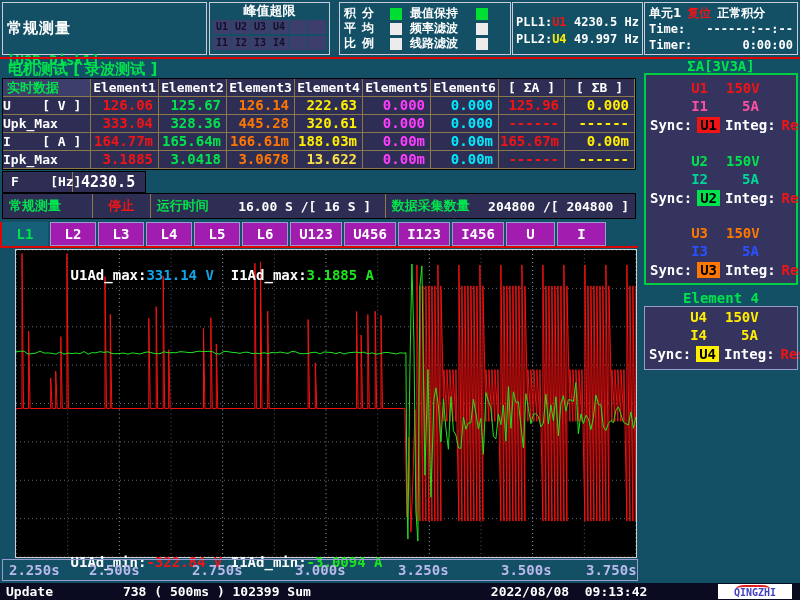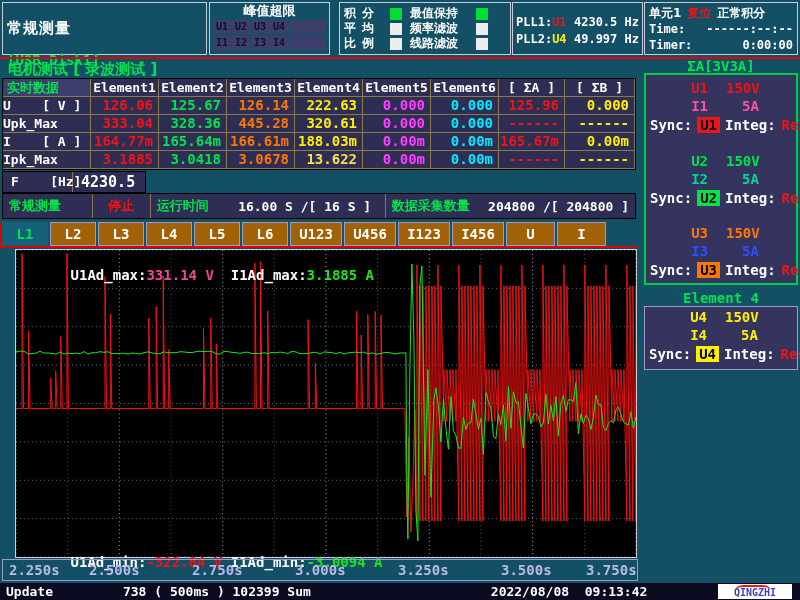--- a/index.html
+++ b/index.html
@@ -47,21 +47,21 @@
             display:flex;align-items:center;font-weight:bold;}
   #freq-box .fl{font-size:13px;padding:0 8px;width:70px;border-right:1px solid #8a7a4a;height:100%;line-height:20px;box-sizing:border-box;}
   #freq-box .fv{font-size:15px;margin-left:8px;}
   #acq-bar{left:2px;top:193px;width:634px;height:26px;border:1px solid #000;background:#2e2e54;
            display:flex;align-items:center;font-size:13px;font-weight:bold;box-sizing:border-box;}
   .acq-div{width:1px;height:100%;background:#8a7a4a;}
   .acq-seg{padding:0 6px;}
   .g{color:#00e34c;} .r{color:#f01414;}
   
   #tabs{left:2px;top:222px;height:24px;display:flex;gap:2px;}
-  .tab{background:#a16207;border:1px solid #9a9ace;color:#fff;font-size:14px;font-weight:bold;
+  .tab{background:#a21caf;border:1px solid #9a9ace;color:#fff;font-size:14px;font-weight:bold;
        text-align:center;line-height:22px;width:46px;box-sizing:border-box;}
   .tab.w2{width:52px;} .tab.w3{width:49px;}
   .tab.active{background:#17607a;border-color:#17607a;color:#00e34c;}
   
   #plot{left:15px;top:249px;width:622px;height:309px;background:#000;border:1px solid #cfcfcf;box-sizing:border-box;}
   #plot svg{display:block;}
   .anno{position:absolute;font-size:14px;font-weight:bold;white-space:pre;}
   .anno span{font-size:14px;}
   #axis-strip{left:2px;top:559px;width:636px;height:22px;border:1px solid #9a9ace;box-sizing:border-box;}
   .xtick{position:absolute;top:2px;font-size:14px;font-weight:bold;color:#b9b9ea;}
@@ -279,21 +279,21 @@
         <line x1="0" y1="115.5" x2="620" y2="115.5" stroke="#a8c0dc" stroke-width="1" stroke-dasharray="1 3" opacity="0.55"></line>
         <line x1="0" y1="154" x2="620" y2="154" stroke="#a8c0dc" stroke-width="1" stroke-dasharray="1 3" opacity="0.55"></line>
         <line x1="0" y1="192.5" x2="620" y2="192.5" stroke="#a8c0dc" stroke-width="1" stroke-dasharray="1 3" opacity="0.55"></line>
         <line x1="0" y1="231" x2="620" y2="231" stroke="#a8c0dc" stroke-width="1" stroke-dasharray="1 3" opacity="0.55"></line>
         <line x1="0" y1="269.5" x2="620" y2="269.5" stroke="#a8c0dc" stroke-width="1" stroke-dasharray="1 3" opacity="0.55"></line>
         <line x1="0" y1="308" x2="620" y2="308" stroke="#a8c0dc" stroke-width="1" stroke-dasharray="1 3" opacity="0.55"></line>
         <path d="M0 159 L6.0 159 L6.0 3.6 L7.5 159 L12.6 159 L12.6 81.5 L14.1 159 L34.7 159 L34.7 128.3 L36.2 159 L39.7 159 L39.7 121.5 L41.2 159 L44.8 159 L44.8 86.9 L46.3 159 L50.9 159 L50.9 3.6 L52.4 159 L89.0 159 L89.0 26.7 L90.5 159 L94.3 159 L94.3 64.4 L95.8 159 L132.8 159 L132.8 68.4 L134.3 159 L140.2 159 L140.2 56.8 L141.7 159 L147.2 159 L147.2 26.1 L148.7 159 L152.7 159 L152.7 100.0 L154.2 159 L187.5 159 L187.5 78.5 L189.0 159 L194.8 159 L194.8 68.0 L196.3 159 L200.3 159 L200.3 94.3 L201.8 159 L238.9 159 L238.9 13.3 L240.4 159 L244.5 159 L244.5 11.8 L246.0 159 L251.7 159 L251.7 61.3 L253.2 159 L292.1 159 L292.1 69.8 L293.6 159 L299.3 159 L299.3 113.2 L300.8 159 L340.6 159 L340.6 61.7 L342.1 159 L345.1 159 L345.1 85.3 L346.6 159 L351.8 159 L351.8 64.7 L353.3 159 L359.2 159 L359.2 61.5 L360.7 159 L365.0 159 L365.0 65.5 L366.5 159 L388.9 159 L390.9 268 L392.9 188 L394.9 283 L396.9 232 L398.9 160 L400.9 272 L400.9 15 L403.9 272 L403.9 36 L406.9 272 L406.9 36 L409.9 272 L409.9 36 L412.9 272 L412.9 36 L415.9 272 L415.9 36 L418.9 272 L418.9 36 L421.9 272 L421.9 15 L424.9 272 L424.9 36 L427.9 172 L427.9 120 L430.9 172 L430.9 120 L433.9 172 L433.9 120 L436.9 172 L436.9 120 L439.9 172 L439.9 120 L442.9 272 L442.9 15 L445.9 272 L445.9 36 L448.9 272 L448.9 36 L451.9 272 L451.9 36 L454.9 272 L454.9 36 L457.9 272 L457.9 36 L460.9 272 L460.9 36 L463.9 272 L463.9 15 L466.9 272 L466.9 36 L469.9 172 L469.9 120 L472.9 172 L472.9 120 L475.9 172 L475.9 120 L478.9 172 L478.9 120 L481.9 172 L481.9 120 L484.9 272 L484.9 15 L487.9 272 L487.9 36 L490.9 272 L490.9 36 L493.9 272 L493.9 36 L496.9 272 L496.9 36 L499.9 272 L499.9 36 L502.9 272 L502.9 36 L505.9 272 L505.9 15 L508.9 272 L508.9 36 L511.9 172 L511.9 120 L514.9 172 L514.9 120 L517.9 172 L517.9 120 L520.9 172 L520.9 120 L523.9 172 L523.9 120 L526.9 272 L526.9 15 L529.9 272 L529.9 36 L532.9 272 L532.9 36 L535.9 272 L535.9 36 L538.9 272 L538.9 36 L541.9 272 L541.9 36 L544.9 272 L544.9 36 L547.9 272 L547.9 15 L550.9 272 L550.9 36 L553.9 172 L553.9 120 L556.9 172 L556.9 120 L559.9 172 L559.9 120 L562.9 172 L562.9 120 L565.9 172 L565.9 120 L568.9 272 L568.9 15 L571.9 272 L571.9 36 L574.9 272 L574.9 36 L577.9 272 L577.9 36 L580.9 272 L580.9 36 L583.9 272 L583.9 36 L586.9 272 L586.9 36 L589.9 272 L589.9 15 L592.9 272 L592.9 36 L595.9 172 L595.9 120 L598.9 172 L598.9 120 L601.9 172 L601.9 120 L604.9 172 L604.9 120 L607.9 172 L607.9 120 L610.9 272 L610.9 15 L613.9 272 L613.9 36 L616.9 272 L616.9 36 L619.9 272 L619.9 36" fill="none" stroke="#f51212" stroke-width="1"></path>
         <path d="M0 103 L0.0 102.2 L4.0 101.5 L8.0 101.6 L12.0 104.3 L16.0 104.0 L20.0 103.4 L24.0 101.5 L28.0 103.4 L32.0 103.3 L36.0 103.7 L40.0 104.5 L44.0 102.3 L48.0 104.5 L52.0 103.4 L56.0 103.9 L60.0 103.4 L64.0 104.0 L68.0 101.9 L72.0 104.5 L76.0 103.0 L80.0 103.2 L84.0 102.0 L88.0 102.7 L92.0 102.1 L96.0 103.9 L100.0 104.1 L104.0 103.7 L108.0 103.5 L112.0 104.5 L116.0 103.3 L120.0 103.7 L124.0 104.4 L128.0 103.0 L132.0 102.2 L136.0 103.3 L140.0 103.9 L144.0 104.1 L148.0 102.1 L152.0 103.2 L156.0 102.9 L160.0 103.1 L164.0 102.0 L168.0 102.3 L172.0 102.8 L176.0 102.9 L180.0 102.0 L184.0 101.5 L188.0 102.0 L192.0 101.6 L196.0 101.8 L200.0 104.1 L204.0 104.4 L208.0 101.7 L212.0 102.0 L216.0 102.7 L220.0 103.0 L224.0 103.7 L228.0 102.6 L232.0 102.6 L236.0 103.9 L240.0 103.6 L244.0 103.9 L248.0 103.1 L252.0 103.9 L256.0 102.7 L260.0 103.2 L264.0 102.4 L268.0 103.1 L272.0 103.8 L276.0 101.7 L280.0 102.3 L284.0 104.0 L288.0 104.0 L292.0 103.8 L296.0 102.8 L300.0 102.6 L304.0 104.3 L308.0 102.3 L312.0 102.6 L316.0 102.9 L320.0 104.0 L324.0 102.7 L328.0 104.4 L332.0 103.2 L336.0 102.8 L340.0 102.5 L344.0 103.1 L348.0 102.4 L352.0 104.2 L356.0 103.2 L360.0 104.5 L364.0 104.0 L368.0 103.0 L372.0 102.8 L376.0 103.6 L380.0 104.3 L384.0 103.2 L388.0 103.5 L389.9 103 L390.9 242 L391.9 290 L393.9 120 L395.9 14 L397.9 90 L399.9 262 L401.9 292 L403.9 36 L405.9 16 L408.9 226 L411.9 120 L414.9 248 L417.9 150 L419.9 138.3 L422.4 156.4 L424.9 192.6 L427.4 149.3 L429.9 178.9 L432.4 199.9 L434.9 147.1 L437.4 181.2 L439.9 185.7 L442.4 198.3 L444.9 199.1 L447.4 167.7 L449.9 179.9 L452.4 173.5 L454.9 173.3 L457.4 149.7 L459.9 163.8 L462.4 179.6 L464.9 168.9 L467.4 205.0 L469.9 143.1 L472.4 151.7 L474.9 158.4 L477.4 186.7 L479.9 189.5 L482.4 164.6 L484.9 175.3 L487.4 155.4 L489.9 191.7 L492.4 137.1 L494.9 178.9 L497.4 142.3 L499.9 152.7 L502.4 152.4 L504.9 176.4 L507.4 198.6 L509.9 144.0 L512.4 159.1 L514.9 174.3 L517.4 164.9 L519.9 164.2 L522.4 167.1 L524.9 177.4 L527.4 173.6 L529.9 144.6 L532.4 174.6 L534.9 155.4 L537.4 171.4 L539.9 147.2 L542.4 186.5 L544.9 154.3 L547.4 146.1 L549.9 161.8 L552.4 150.1 L554.9 150.5 L557.4 152.0 L559.9 133.0 L562.4 184.4 L564.9 164.3 L567.4 174.0 L569.9 165.8 L572.4 169.2 L574.9 180.2 L577.4 168.1 L579.9 145.5 L582.4 155.0 L584.9 155.5 L587.4 177.9 L589.9 181.1 L592.4 174.1 L594.9 171.1 L597.4 173.3 L599.9 160.7 L602.4 157.4 L604.9 164.8 L607.4 172.7 L609.9 174.3 L612.4 175.5 L614.9 162.4 L617.4 178.9 L619.9 167.4" fill="none" stroke="#1ee41e" stroke-width="1"></path>
       </svg>
     <div class="anno" style="left:4px;top:1px;">
-      <span>U1Ad_max:</span><span style="color: #ec4899;">331.14 V</span><span>  </span><span>I1Ad_max:</span><span style="color: rgb(30, 228, 30);">3.1885 A</span>
+      <span>U1Ad_max:</span><span style="color: #0ea5e9;">331.14 V</span><span>  </span><span>I1Ad_max:</span><span style="color: rgb(30, 228, 30);">3.1885 A</span>
     </div>
     <div class="anno" style="left:4px;top:288px;">
       <span>U1Ad_min:</span><span style="color: rgb(245, 18, 18);">-322.84 V</span><span> </span><span>I1Ad_min:</span><span style="color: rgb(30, 228, 30);">-3.0094 A</span>
     </div>
   </div>
 
   <div class="abs" id="axis-strip">
     <span class="xtick" style="left:6px;">2.250s</span>
     <span class="xtick" style="left:86px;">2.500s</span>
     <span class="xtick" style="left:189px;">2.750s</span>

